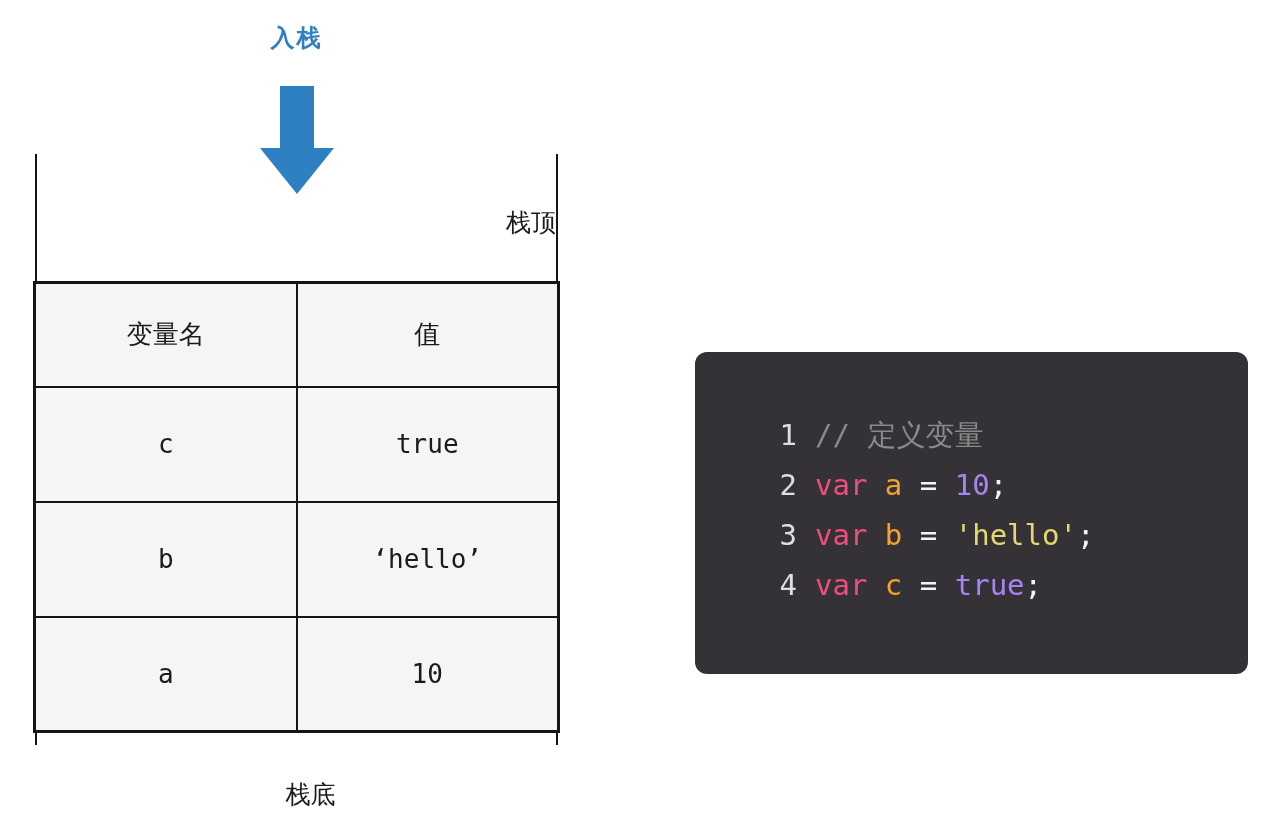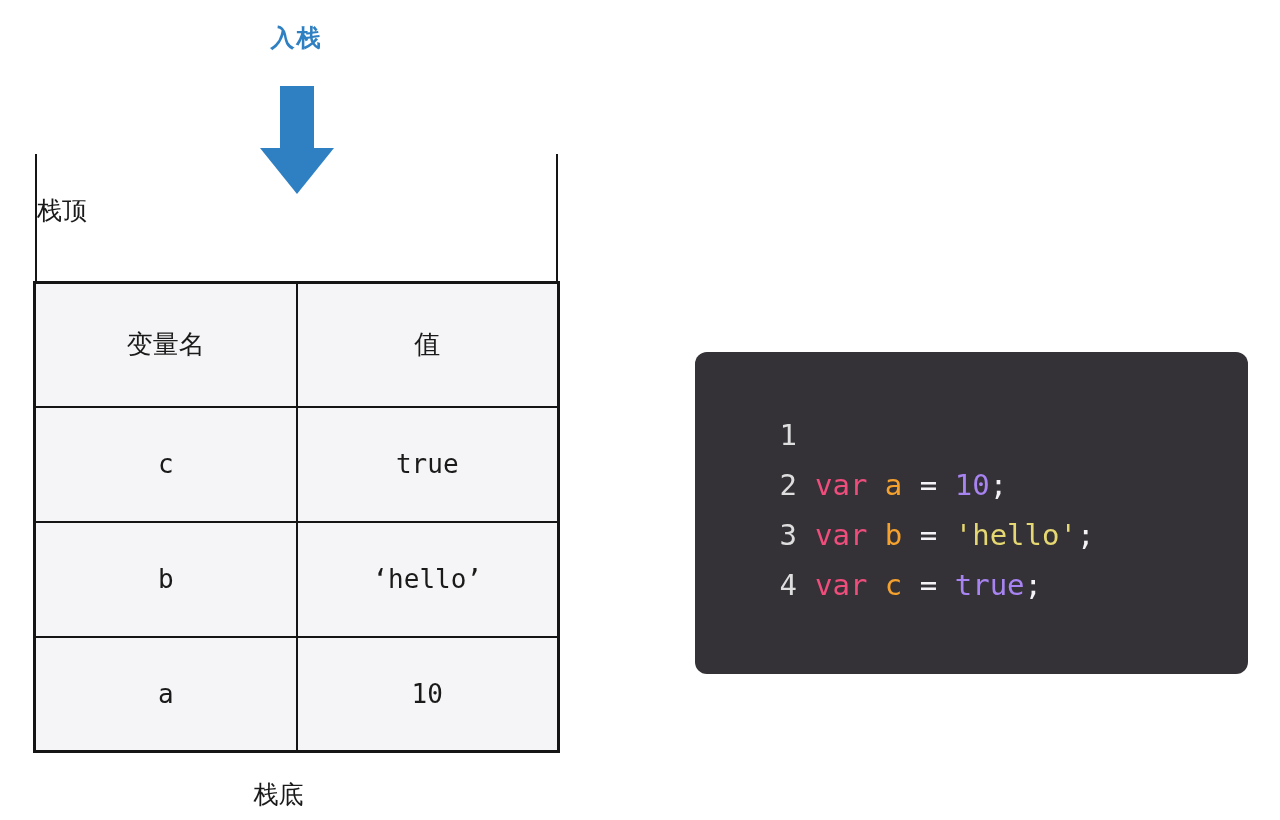--- a/index.html
+++ b/index.html
@@ -37,48 +37,48 @@
   
   .stack-container {
     position: absolute;
     left: 35px; top: 154px;
     width: 523px; height: 591px;
     border-left: 2px solid #151515;
     border-right: 2px solid #151515;
   }
   .stack-top-label {
     position: absolute;
-    top: 40px; left: 0; width: 100%;
-    text-align: left;
+    top: 52px; left: 0; width: 100%;
+    text-align: right;
     font-size: 25px;
   }
 
   
   .stack-table {
     position: absolute;
     left: 33px; top: 281px;
     width: 527px;
     border-collapse: collapse;
     table-layout: fixed;
   }
   .stack-table th, .stack-table td {
     border: 2px solid #151515;
     background: #f5f5f7;
     text-align: center;
     vertical-align: middle;
     font-weight: 400;
     font-size: 26px;
   }
   .stack-table { border: 3px solid #151515; }
-  .stack-table th { height: 124px; }
+  .stack-table th { height: 104px; }
   .stack-table td { height: 115px; font-family: "DejaVu Sans Mono", "DejaVu Sans", monospace; }
 
   .stack-bottom-label {
     position: absolute;
-    left: 17px; top: 778px; width: 523px;
+    left: 49px; top: 778px; width: 523px;
     text-align: center;
     font-size: 25px;
   }
 
   
   .code-panel {
     position: absolute;
     left: 695px; top: 352px;
     width: 553px; height: 322px;
     border-radius: 12px;
@@ -132,18 +132,18 @@
         <td>a</td>
         <td>10</td>
       </tr>
     </tbody>
 </table>
 
 <div class="stack-bottom-label">栈底</div>
 
 <div class="code-panel" style="background: rgb(52, 49, 55);">
   <div id="code-lines">
-      <div class="code-line"><span class="ln" style="color: rgb(222, 222, 222);">1</span></div>
+      <div class="code-line"><span class="ln" style="color: rgb(222, 222, 222);">1</span><span><span style="color: rgb(138, 138, 138);">// 定义变量</span></span></div>
       <div class="code-line"><span class="ln" style="color: rgb(222, 222, 222);">2</span><span><span style="color: rgb(239, 77, 124);">var</span><span style="color: rgb(245, 243, 245);"> </span><span style="color: rgb(245, 161, 46);">a</span><span style="color: rgb(245, 243, 245);"> = </span><span style="color: rgb(168, 132, 243);">10</span><span style="color: rgb(245, 243, 245);">;</span></span></div>
       <div class="code-line"><span class="ln" style="color: rgb(222, 222, 222);">3</span><span><span style="color: rgb(239, 77, 124);">var</span><span style="color: rgb(245, 243, 245);"> </span><span style="color: rgb(245, 161, 46);">b</span><span style="color: rgb(245, 243, 245);"> = </span><span style="color: rgb(229, 215, 113);">'hello'</span><span style="color: rgb(245, 243, 245);">;</span></span></div>
       <div class="code-line"><span class="ln" style="color: rgb(222, 222, 222);">4</span><span><span style="color: rgb(239, 77, 124);">var</span><span style="color: rgb(245, 243, 245);"> </span><span style="color: rgb(245, 161, 46);">c</span><span style="color: rgb(245, 243, 245);"> = </span><span style="color: rgb(168, 132, 243);">true</span><span style="color: rgb(245, 243, 245);">;</span></span></div>
     </div>
 </div>
 
 </body></html>

